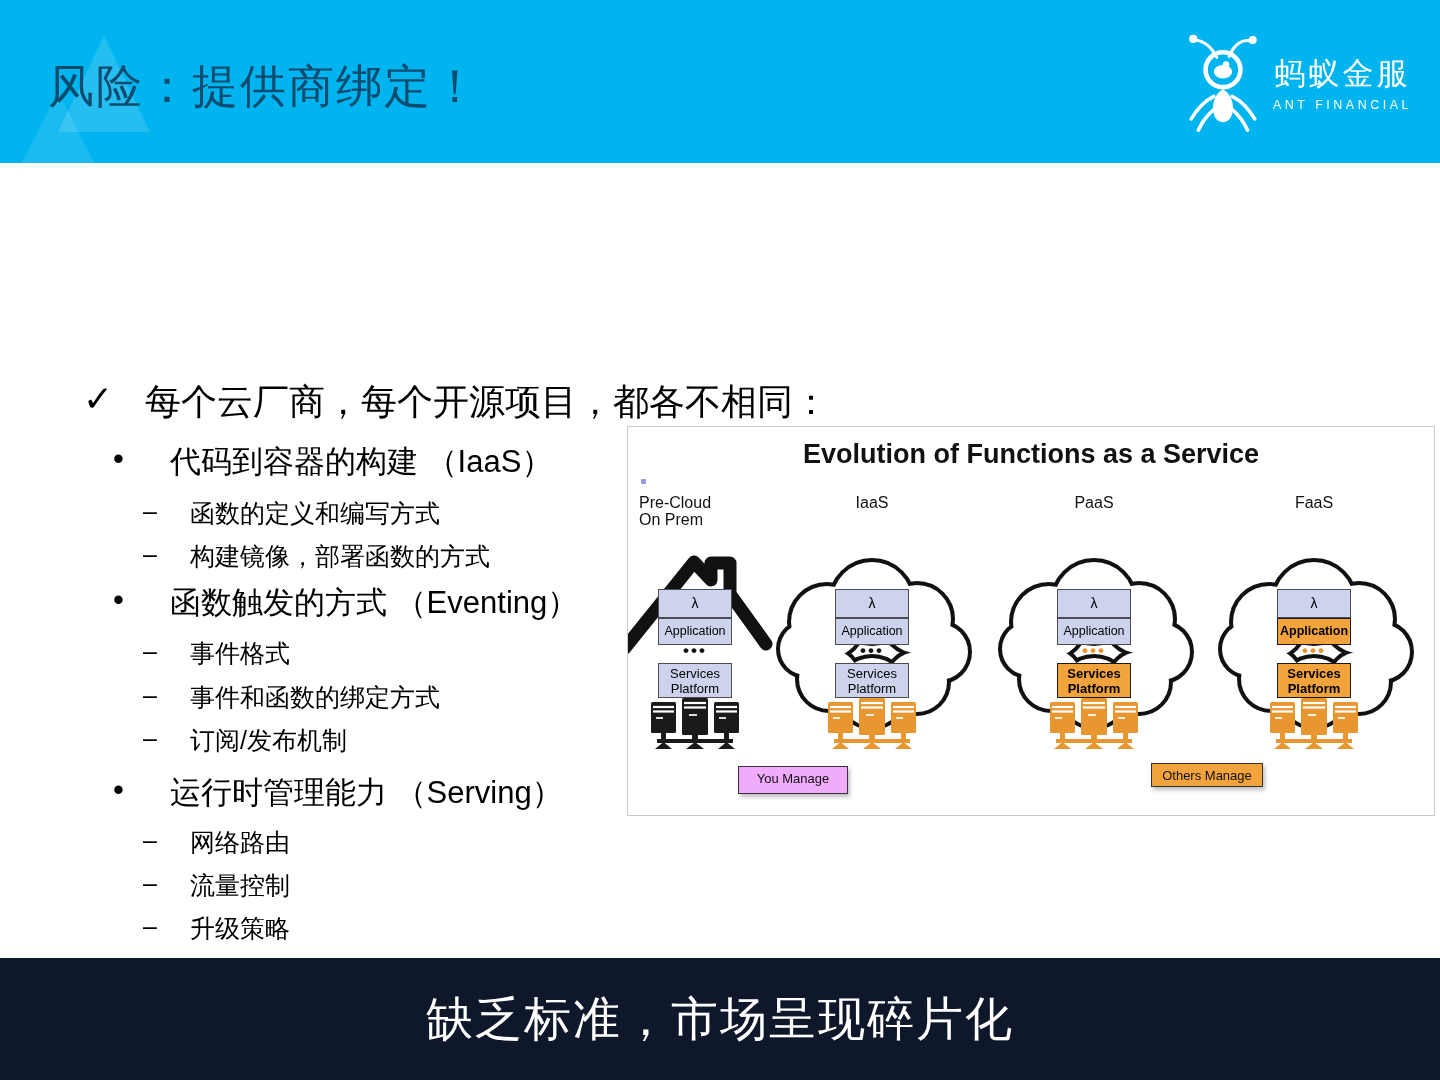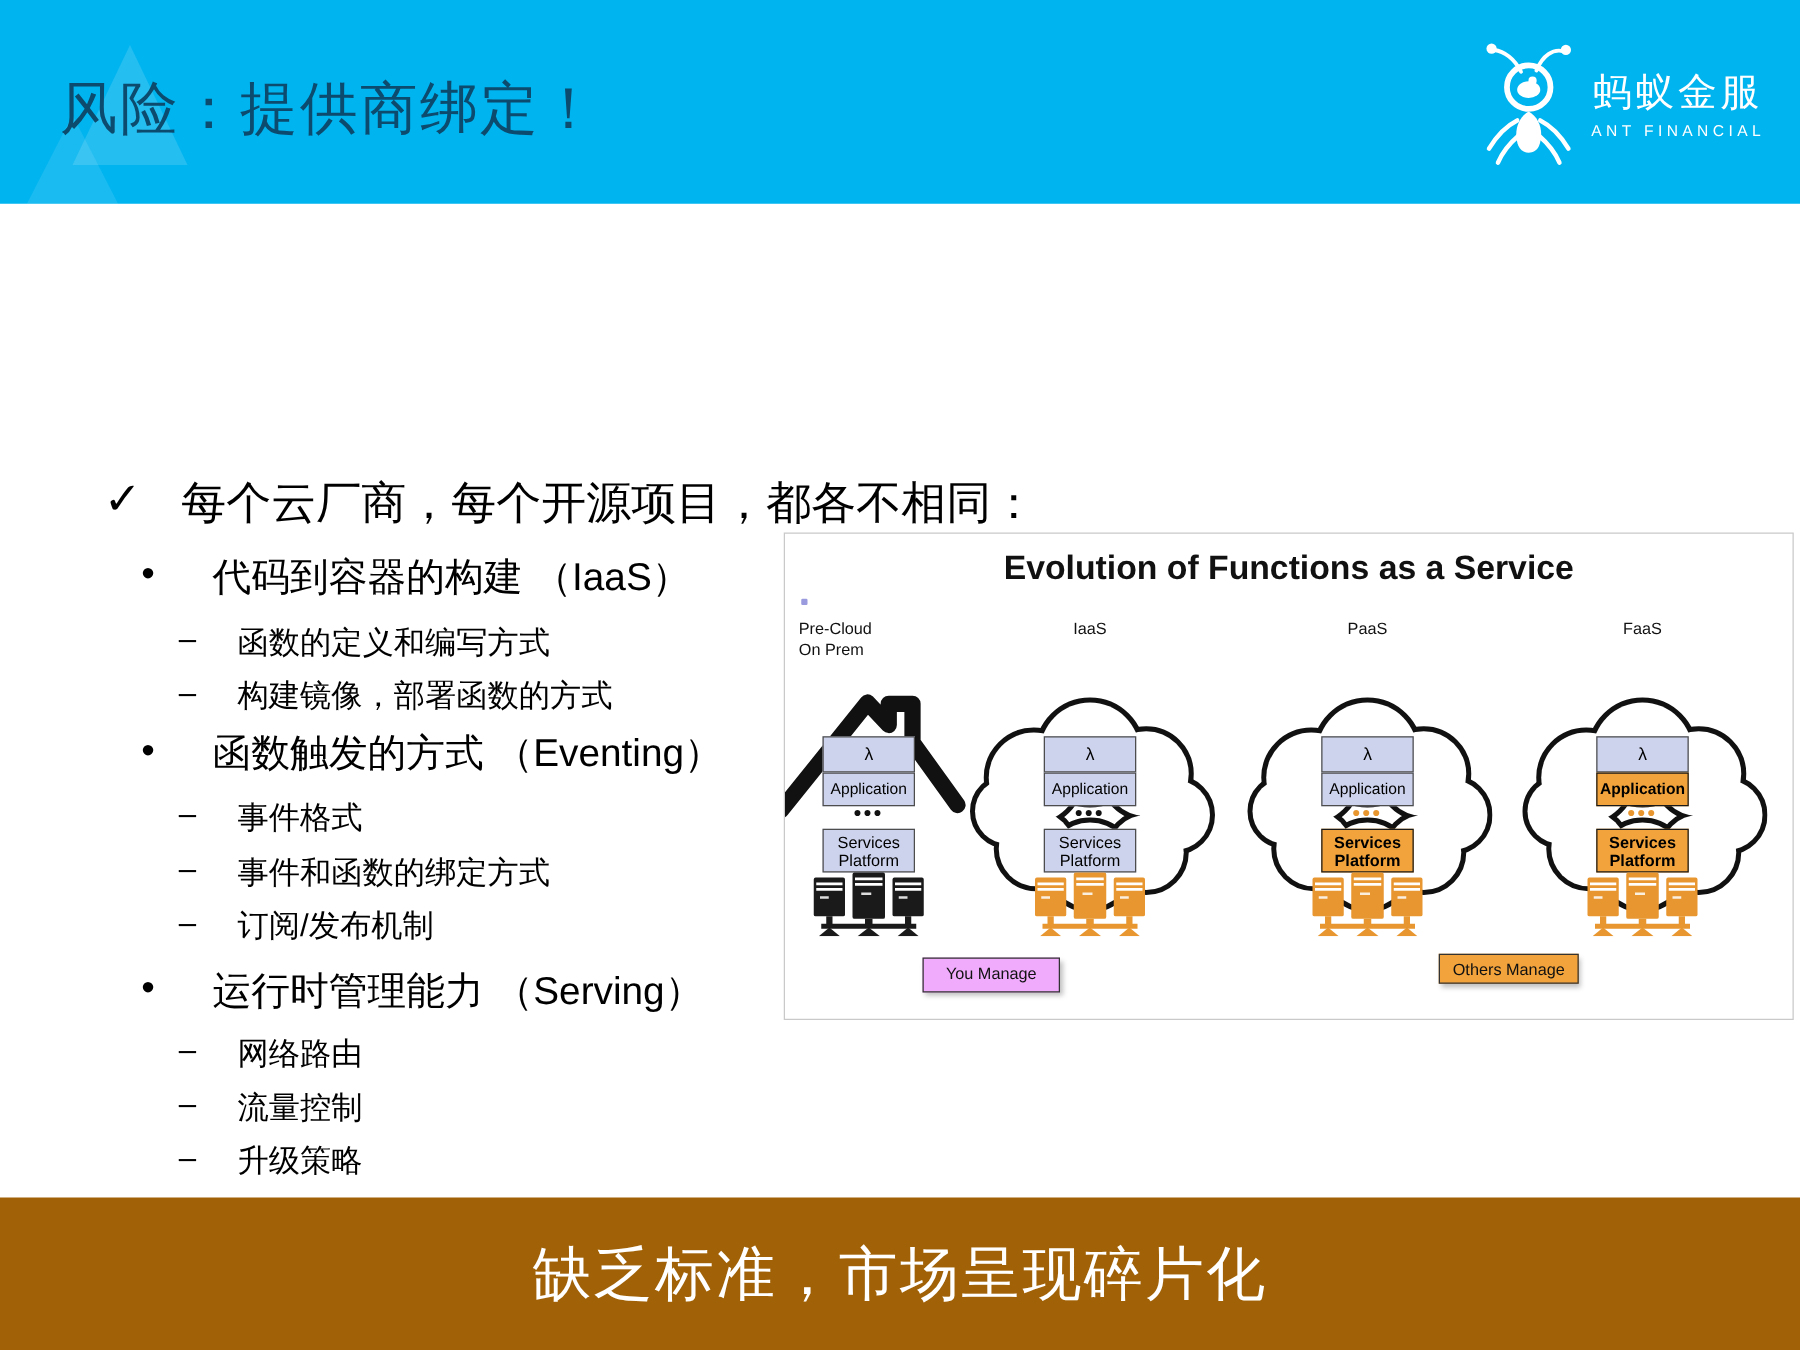--- a/index.html
+++ b/index.html
@@ -33,21 +33,21 @@
 
   
   .panel{position:absolute;left:627px;top:426px;width:806px;height:388px;background:#fff;
          border:1px solid #c9c9c9;overflow:hidden;}
   .panel-title{position:absolute;left:0;top:12px;width:100%;text-align:center;
                font-size:27px;font-weight:bold;color:#111;}
   .blue-dot{position:absolute;left:13px;top:52px;width:5px;height:5px;background:#9a9ade;border-radius:1px;}
 
   .column{position:absolute;top:67px;width:200px;height:300px;}
   .col-label{position:absolute;left:0;top:0;width:100%;text-align:center;
-             font-size:13px;line-height:17px;color:#111;}
+             font-size:16px;line-height:17px;color:#111;}
   .col-label.twoline{text-align:left;padding-left:44px;box-sizing:border-box;}
   .shape-svg{position:absolute;left:0;}
   .house-svg{top:38px;width:200px;height:124px;}
   .cloud-svg{top:52px;width:200px;height:192px;}
 
   .box{position:absolute;left:63px;width:74px;box-sizing:border-box;text-align:center;
        font-size:13px;color:#000;}
   .box.blue{background:#CDD3EC;border:1.5px solid #4d4d4d;}
   .box.orange{background:#F2A33B;border:1.5px solid #1a1a1a;font-weight:bold;}
   .box-lambda{top:95px;height:29px;line-height:26px;font-size:14px;}
@@ -57,21 +57,21 @@
   .box-services{top:169px;height:35px;line-height:15px;padding-top:2px;font-size:13px;}
   .servers{position:absolute;left:54px;top:201px;width:92px;height:54px;}
 
   .legend-box{position:absolute;box-sizing:border-box;text-align:center;font-size:13px;
               border:1.5px solid #333;line-height:24px;color:#111;
               box-shadow:2px 3px 4px rgba(0,0,0,0.25);}
   .legend-you{left:110px;top:339px;width:110px;height:28px;background:#f0abfc;}
   .legend-others{left:523px;top:336px;width:112px;height:24px;background:#F2A33B;}
 
   
-  .footer{position:absolute;left:0;top:958px;width:1440px;height:122px;background:#a16207;}
+  .footer{position:absolute;left:0;top:958px;width:1440px;height:122px;background:#0f172a;}
   .footer-text{width:100%;text-align:center;line-height:122px;font-size:47px;color:#fff;letter-spacing:2px;}
 </style>
 </head>
 <body>
 
 <div class="header">
   <div class="tri tri1"></div>
   <div class="tri tri2"></div>
   <div class="slide-title">风险：提供商绑定！</div>
   <div class="logo">

